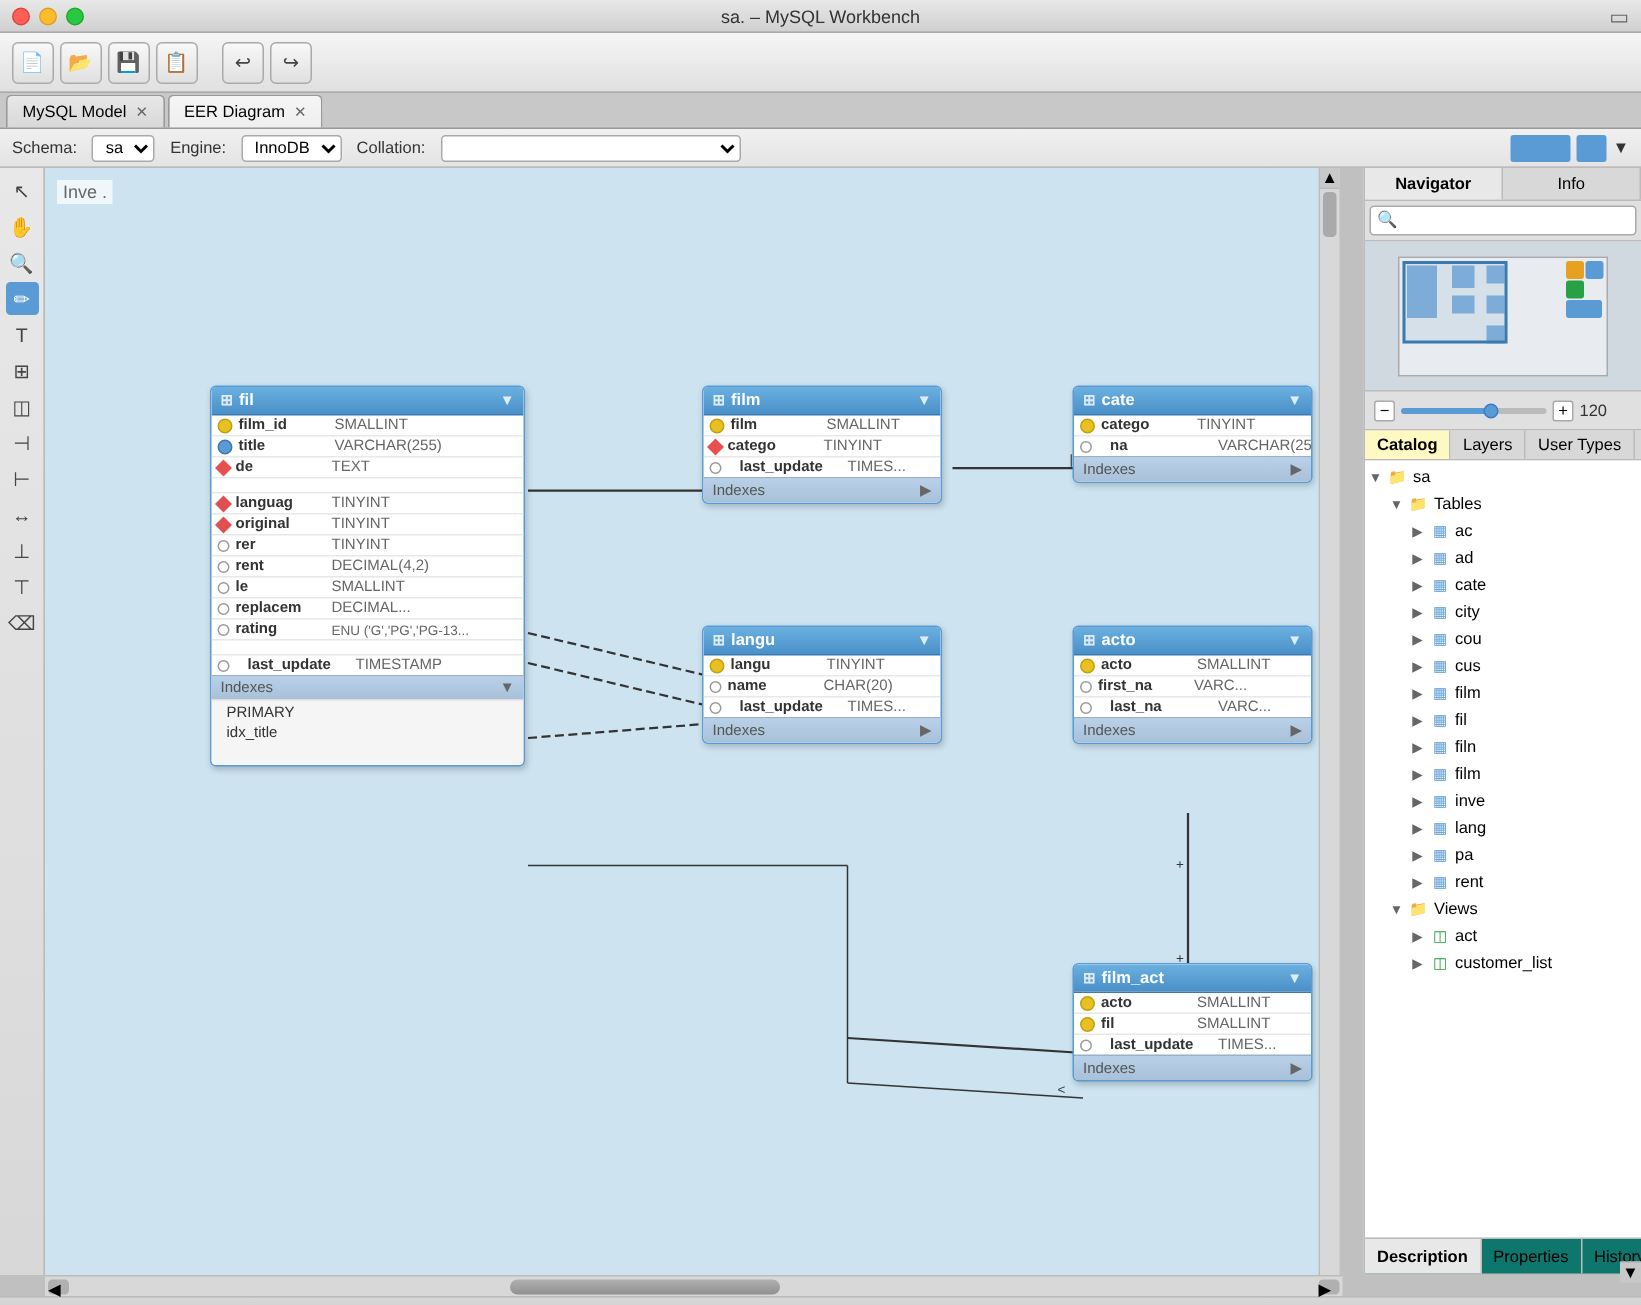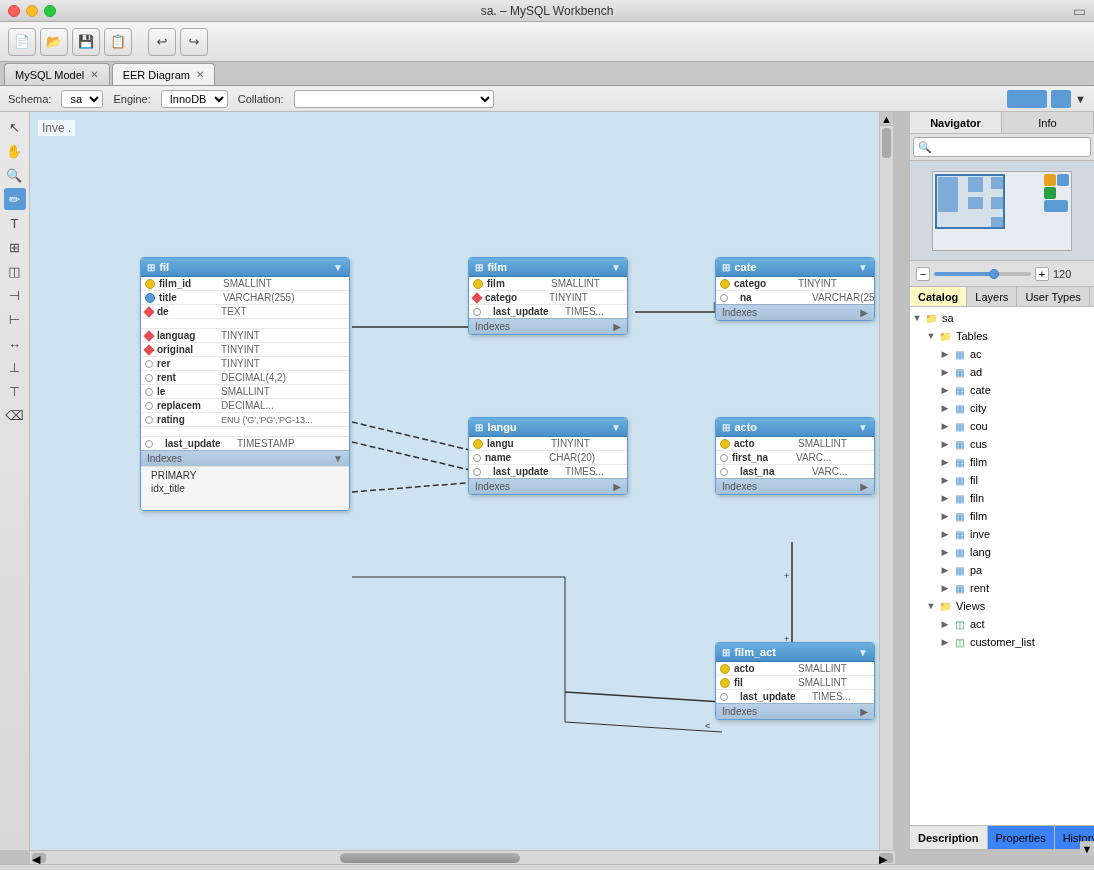--- a/index.html
+++ b/index.html
@@ -221,21 +221,21 @@
     .table-icon { color: #5b9bd5; }
 
     
     #bottom-panel {
       border-top: 1px solid #bbb;
       background: #e8e8e8;
     }
     #desc-tabs {
       display: flex;
       height: 24px;
-      background: #3b82f6;
+      background: #0f766e;
       border-bottom: 1px solid #bbb;
     }
     .desc-tab {
       padding: 0 8px;
       display: flex; align-items: center;
       font-size: 11px; cursor: pointer;
       border-right: 1px solid #bbb;
     }
     .desc-tab.active { background: #e8e8e8; font-weight: bold; }
     #desc-content {

